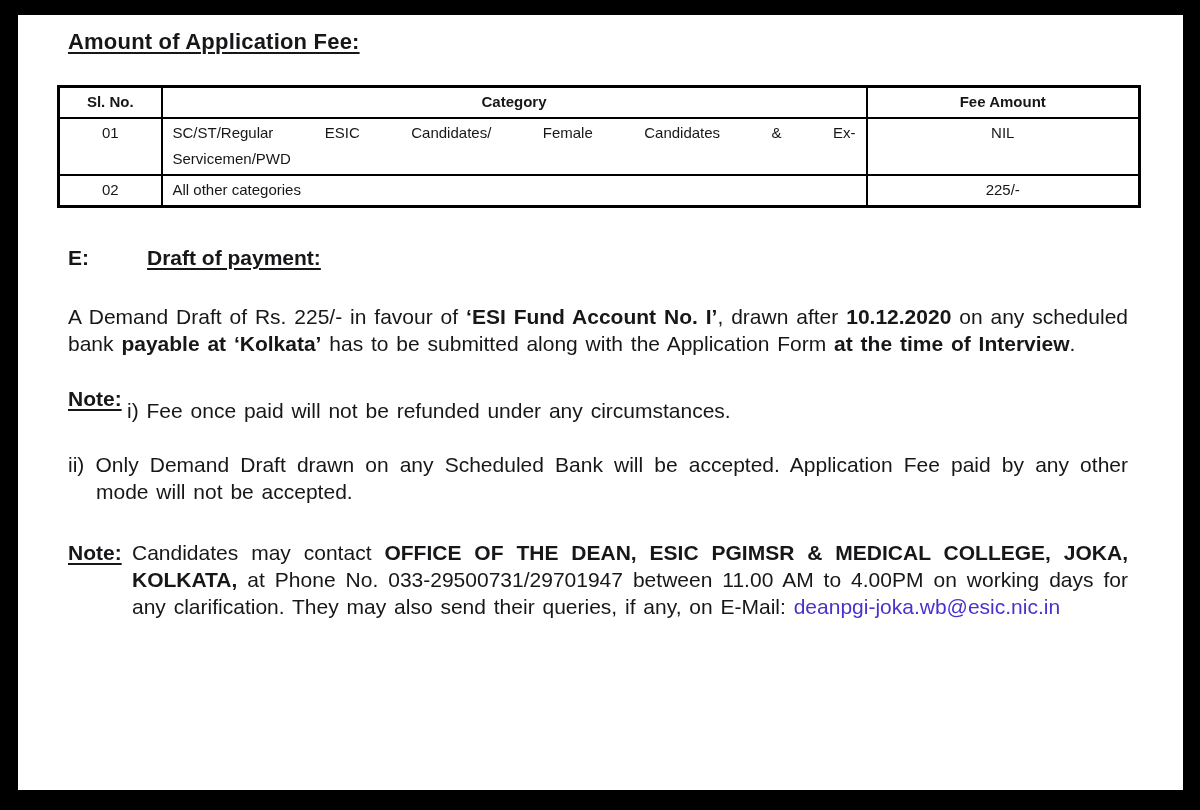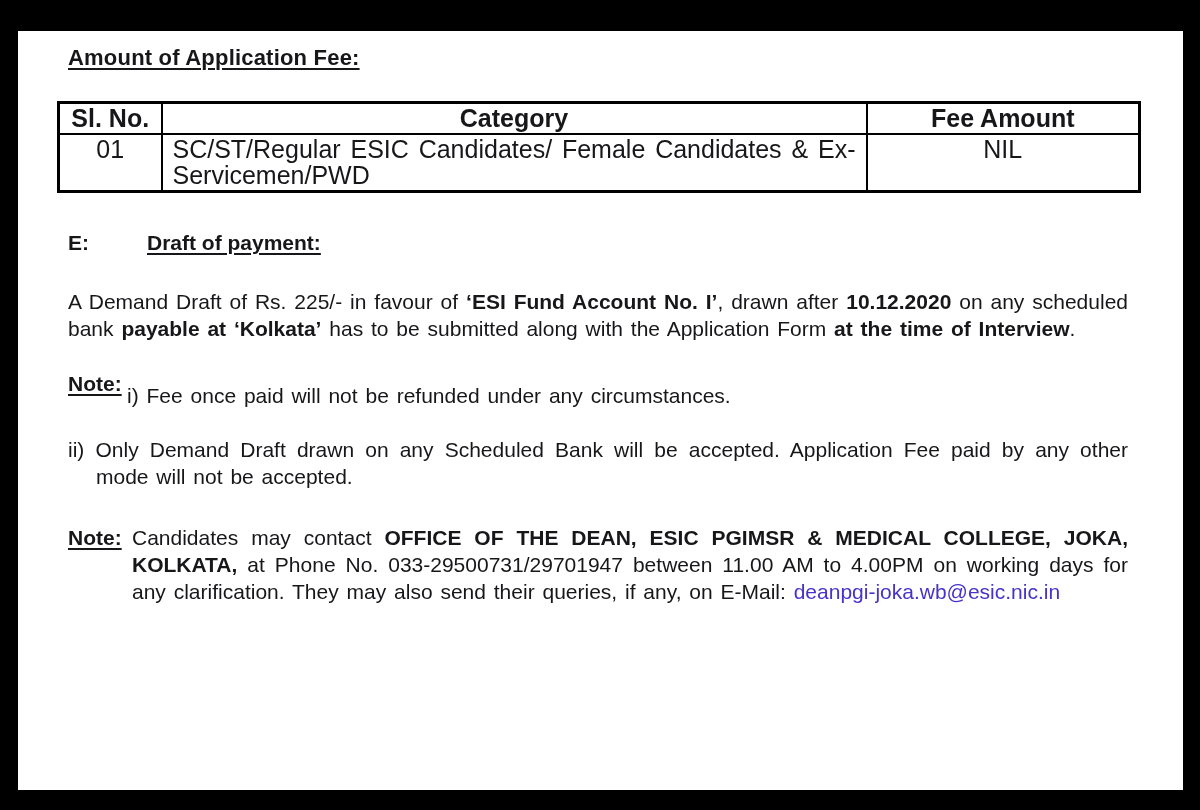--- a/index.html
+++ b/index.html
@@ -1,20 +1,20 @@
 <!DOCTYPE html>
 <html style="--frame: #000000; --page: #ffffff; --text: #17171a; --border: #000000; --link: #4733cc;"><head>
 <meta charset="utf-8">
 <style>
   * { margin: 0; padding: 0; box-sizing: border-box; }
   html, body { background: #222; }
   .frame {
     width: 1200px; height: 810px;
     background: var(--frame, #000);
-    padding: 31px 17px 20px 18px;
+    padding: 15px 17px 20px 18px;
     position: relative;
   }
   .page {
     width: 100%; height: 100%;
     background: var(--page, #fff);
     color: var(--text, #17171a);
     font-family: "Liberation Sans", "DejaVu Sans", sans-serif;
     font-size: 21px;
     line-height: 27px;
     padding: 13px 55px 10px 50px;
@@ -37,21 +37,21 @@
     table-layout: fixed;
     width: 1081px;
     margin-left: -11px;
     margin-top: 30px;
     border: 3px solid var(--border, #000);
   }
   .fee-table th, .fee-table td {
     border: 2px solid var(--border, #000);
     padding: 1px 10px 2px 10px;
     vertical-align: top;
-    font-size: 25px;
+    font-size: 15px;
     line-height: 26px;
   }
   .fee-table th { font-weight: bold; text-align: center; }
   .col-sl  { width: 103px; }
   .col-cat { width: 705px; }
   .col-fee { width: 273px; }
   td.c { text-align: center; margin-left: 12px; }
   td.cat-cell { text-align: justify; }
   .jline { display: block; text-align: justify; text-align-last: justify; }
   .nline { display: block; }
@@ -106,20 +106,25 @@
       </thead>
       <tbody>
         <tr>
           <td class="c">01</td>
           <td class="cat-cell">
             <span class="jline">SC/ST/Regular ESIC Candidates/ Female Candidates &amp; Ex-</span>
             <span class="nline">Servicemen/PWD</span>
           </td>
           <td class="c">NIL</td>
         </tr>
+        <tr>
+          <td class="c">02</td>
+          <td>All other categories</td>
+          <td class="c">225/-</td>
+        </tr>
       </tbody>
     </table>
 
     <div class="heading-row">
       <span class="h-label">E:</span>
       <span class="u2">Draft of payment:</span>
     </div>
 
     <p class="para"><span>A Demand Draft of Rs. 225/- in favour of </span><b>‘ESI Fund Account No. I’</b><span>, drawn after </span><b>10.12.2020</b><span> on any scheduled bank </span><b>payable at ‘Kolkata’</b><span> has to be submitted along with the Application Form </span><b>at the time of Interview</b><span>.</span></p>
 

